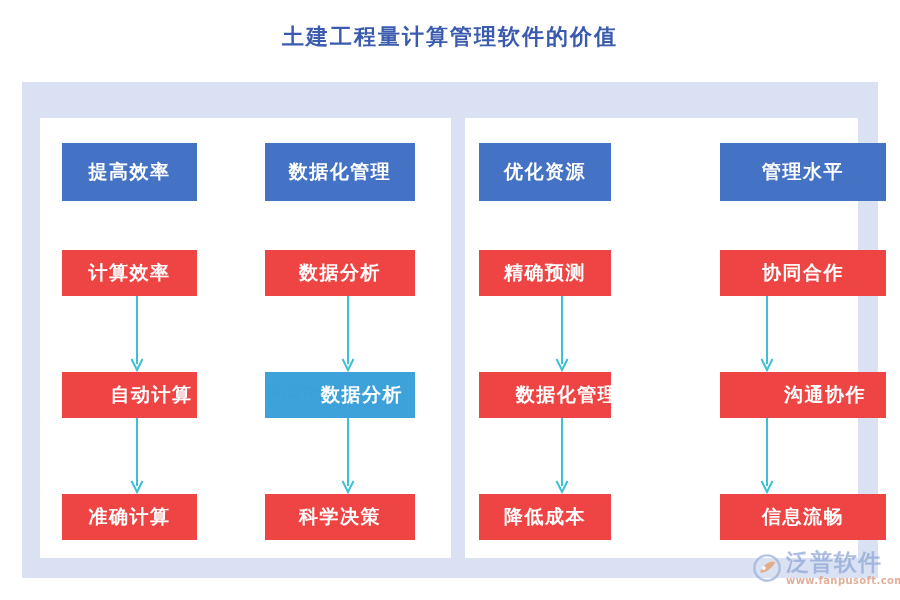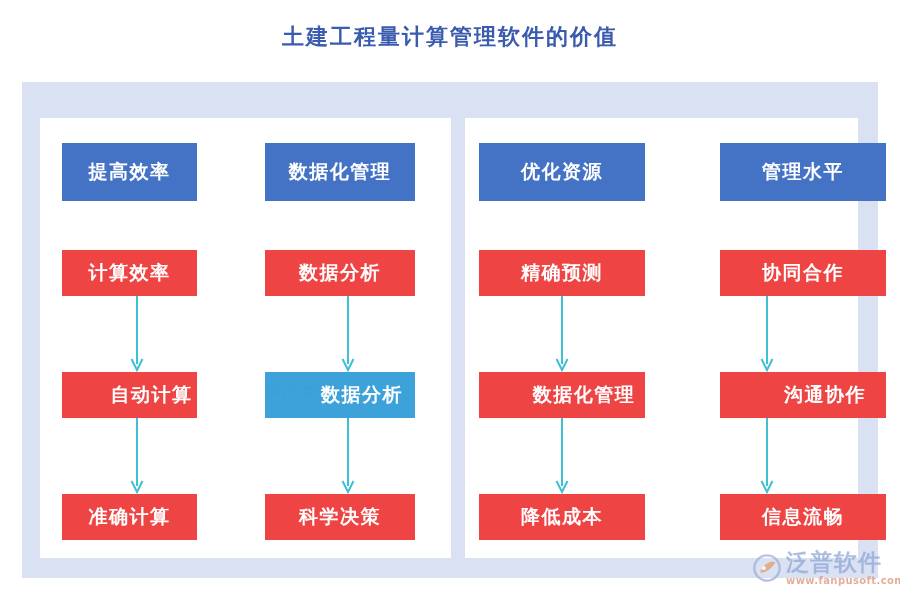--- a/index.html
+++ b/index.html
@@ -79,21 +79,21 @@
     height: 58px;
   }
   .node.sub {
     background: #ef4444;
     height: 46px;
   }
 
   
   .col-0 { left: 62px;  width: 135px; }
   .col-1 { left: 265px; width: 150px; }
-  .col-2 { left: 479px; width: 166px; }
+  .col-2 { left: 479px; width: 132px; }
   .col-3 { left: 720px; width: 166px; }
 
   
   .row-0 { top: 143px; }
   .row-1 { top: 250px; }
   .row-2 { top: 372px; padding-left: 44px; }
   .row-3 { top: 494px; text-align: center; }
 
   
   .arrow {

